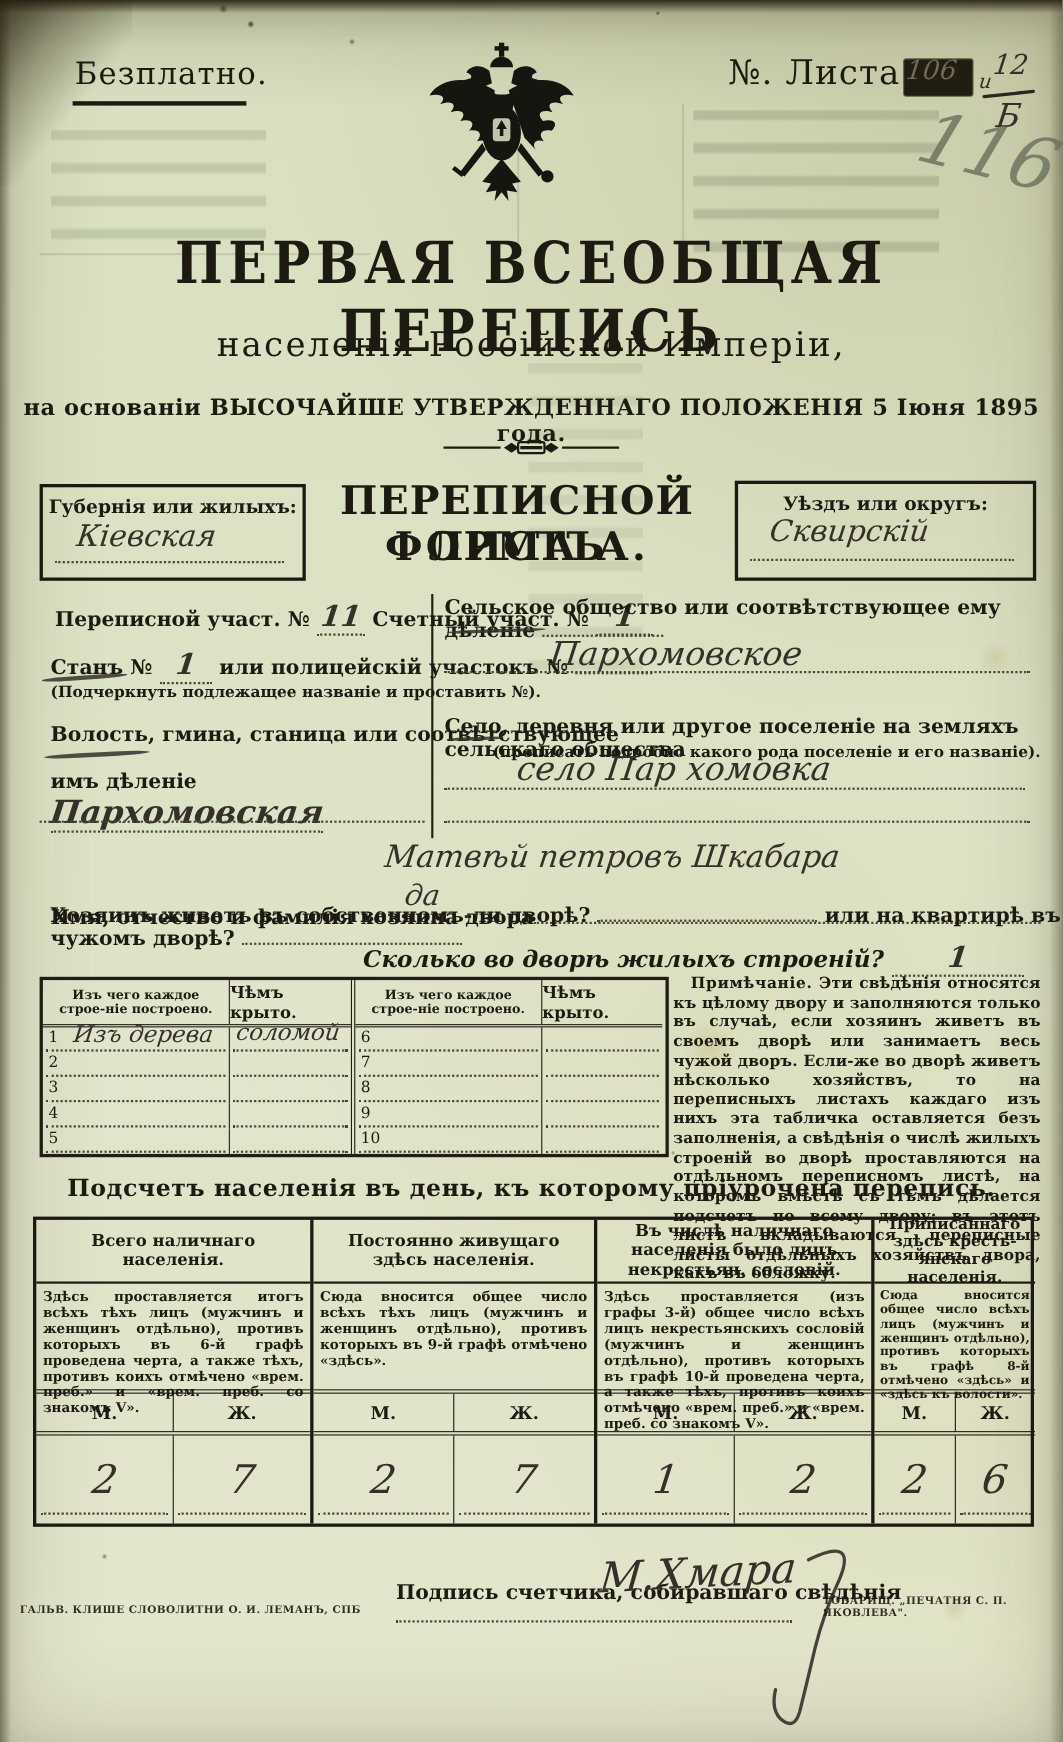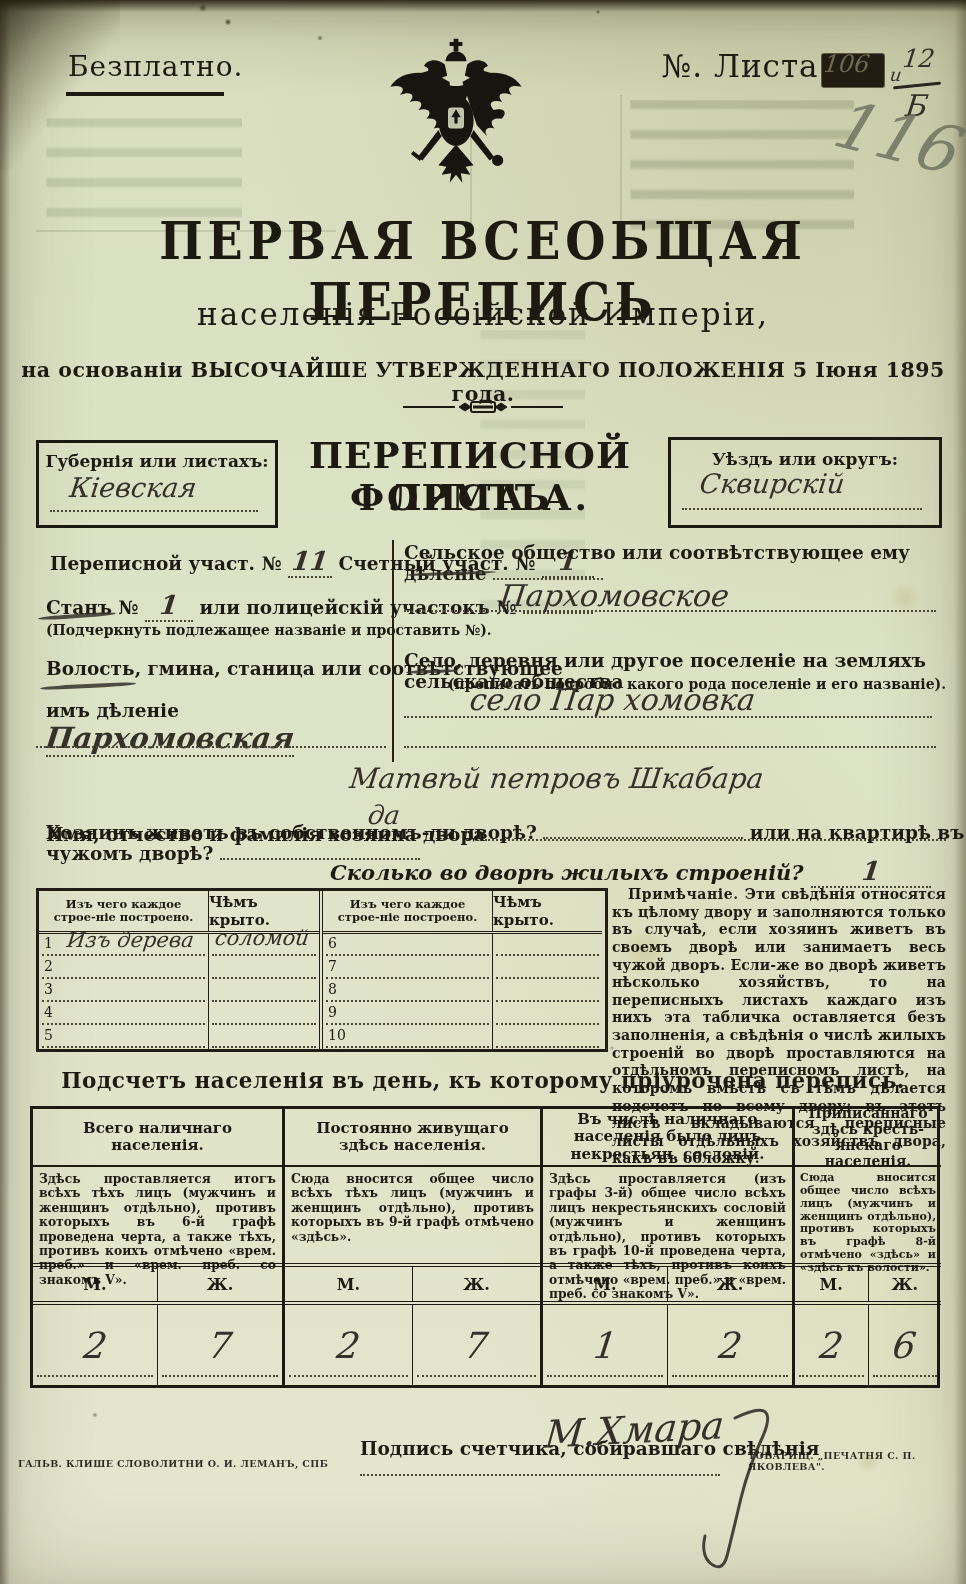--- a/index.html
+++ b/index.html
@@ -218,21 +218,21 @@
       <line x1="0" y1="9" x2="52" y2="9" stroke-width="2"></line>
       <line x1="108" y1="9" x2="160" y2="9" stroke-width="2"></line>
       <path d="M56 9 l6 -4 l6 4 l-6 4z"></path>
         <path d="M92 9 l6 -4 l6 4 l-6 4z"></path>
       <rect x="68" y="4" width="24" height="10" rx="2" fill="none" stroke-width="2"></rect>
       <line x1="70" y1="9" x2="90" y2="9" stroke-width="3"></line>
     </g>
   </svg>
 
   <div class="abs gubbox">
-    <div class="lbl">Губернія или листахъ:</div>
+    <div class="lbl">Губернія или жилыхъ:</div>
   </div>
   <div class="abs gub-val hw">Кіевская</div>
   <div class="abs gub-dot dot"></div>
 
   <div class="abs formtitle1 print">ПЕРЕПИСНОЙ ЛИСТЪ</div>
   <div class="abs formtitle2 print">ФОРМА А.</div>
 
   <div class="abs uezdbox">
     <div class="lbl">Уѣздъ или округъ:</div>
   </div>

